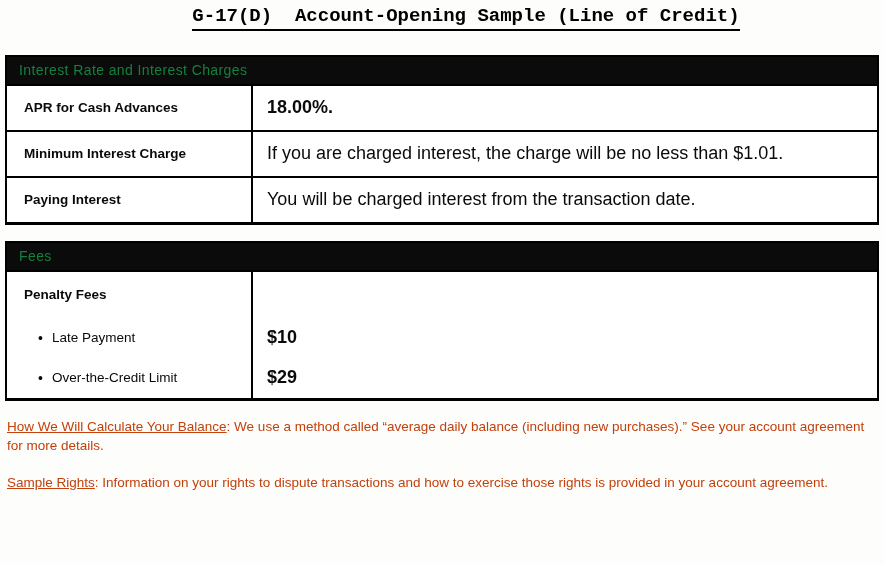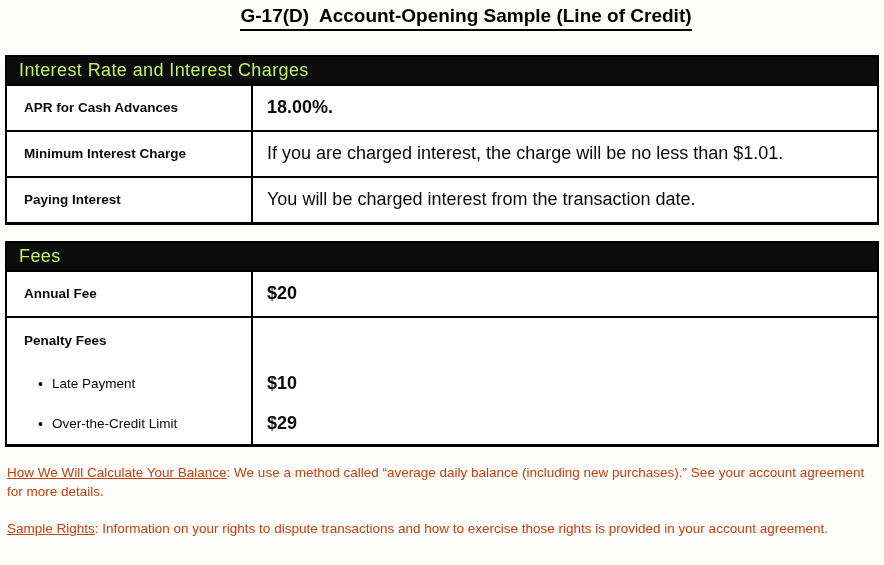--- a/index.html
+++ b/index.html
@@ -19,21 +19,21 @@
     box-sizing: border-box;
     padding: 6px 5px 0 5px;
   }
   
   .title-wrap {
     text-align: center;
     margin: 0 0 24px 0;
   }
   .doc-title {
     display: inline-block;
-    font-family: Liberation Sans, sans-serif;
+    font-family: Liberation Mono, monospace;
     font-weight: bold;
     font-size: 19px;
     line-height: 1.1;
     color: #000;
     border-bottom: 2.5px solid #000;
     padding-bottom: 2px;
     white-space: pre;
     margin-left: 48px;
   }
   
@@ -42,22 +42,22 @@
     border: 2px solid #000;
     border-bottom-width: 3px;
     box-sizing: border-box;
     background: #fff;
   }
   .disc-table + .disc-table {
     margin-top: 16px;
   }
   .t-header {
     background: #0b0b0b;
-    color: #bef264;
-    font-size: 18px;
+    color: #15803d;
+    font-size: 14px;
     font-weight: 400;
     letter-spacing: 0.4px;
     padding: 5px 0 5px 12px;
     height: 17px;
     line-height: 17px;
   }
   .t-row {
     display: flex;
     border-top: 2.5px solid #000;
     align-items: center;
@@ -146,26 +146,20 @@
             <span>Paying Interest</span>
           </div>
           <div class="t-cell t-value">You will be charged interest from the transaction date.</div>
         </div>
       </div>
   </div>
 
   <div class="disc-table">
     <div class="t-header">Fees</div>
     <div>
-        <div class="t-row">
-          <div class="t-cell t-label">
-            <span>Annual Fee</span>
-          </div>
-          <div class="t-cell t-value strong">$20</div>
-        </div>
         <div class="t-row label-top">
           <div class="t-cell t-label">
             <span>Penalty Fees</span>
           </div>
           <div class="t-cell t-value"></div>
         </div>
         <div class="t-row merge">
           <div class="t-cell t-label indent">
             <span class="bullet">•</span>
             <span>Late Payment</span>

